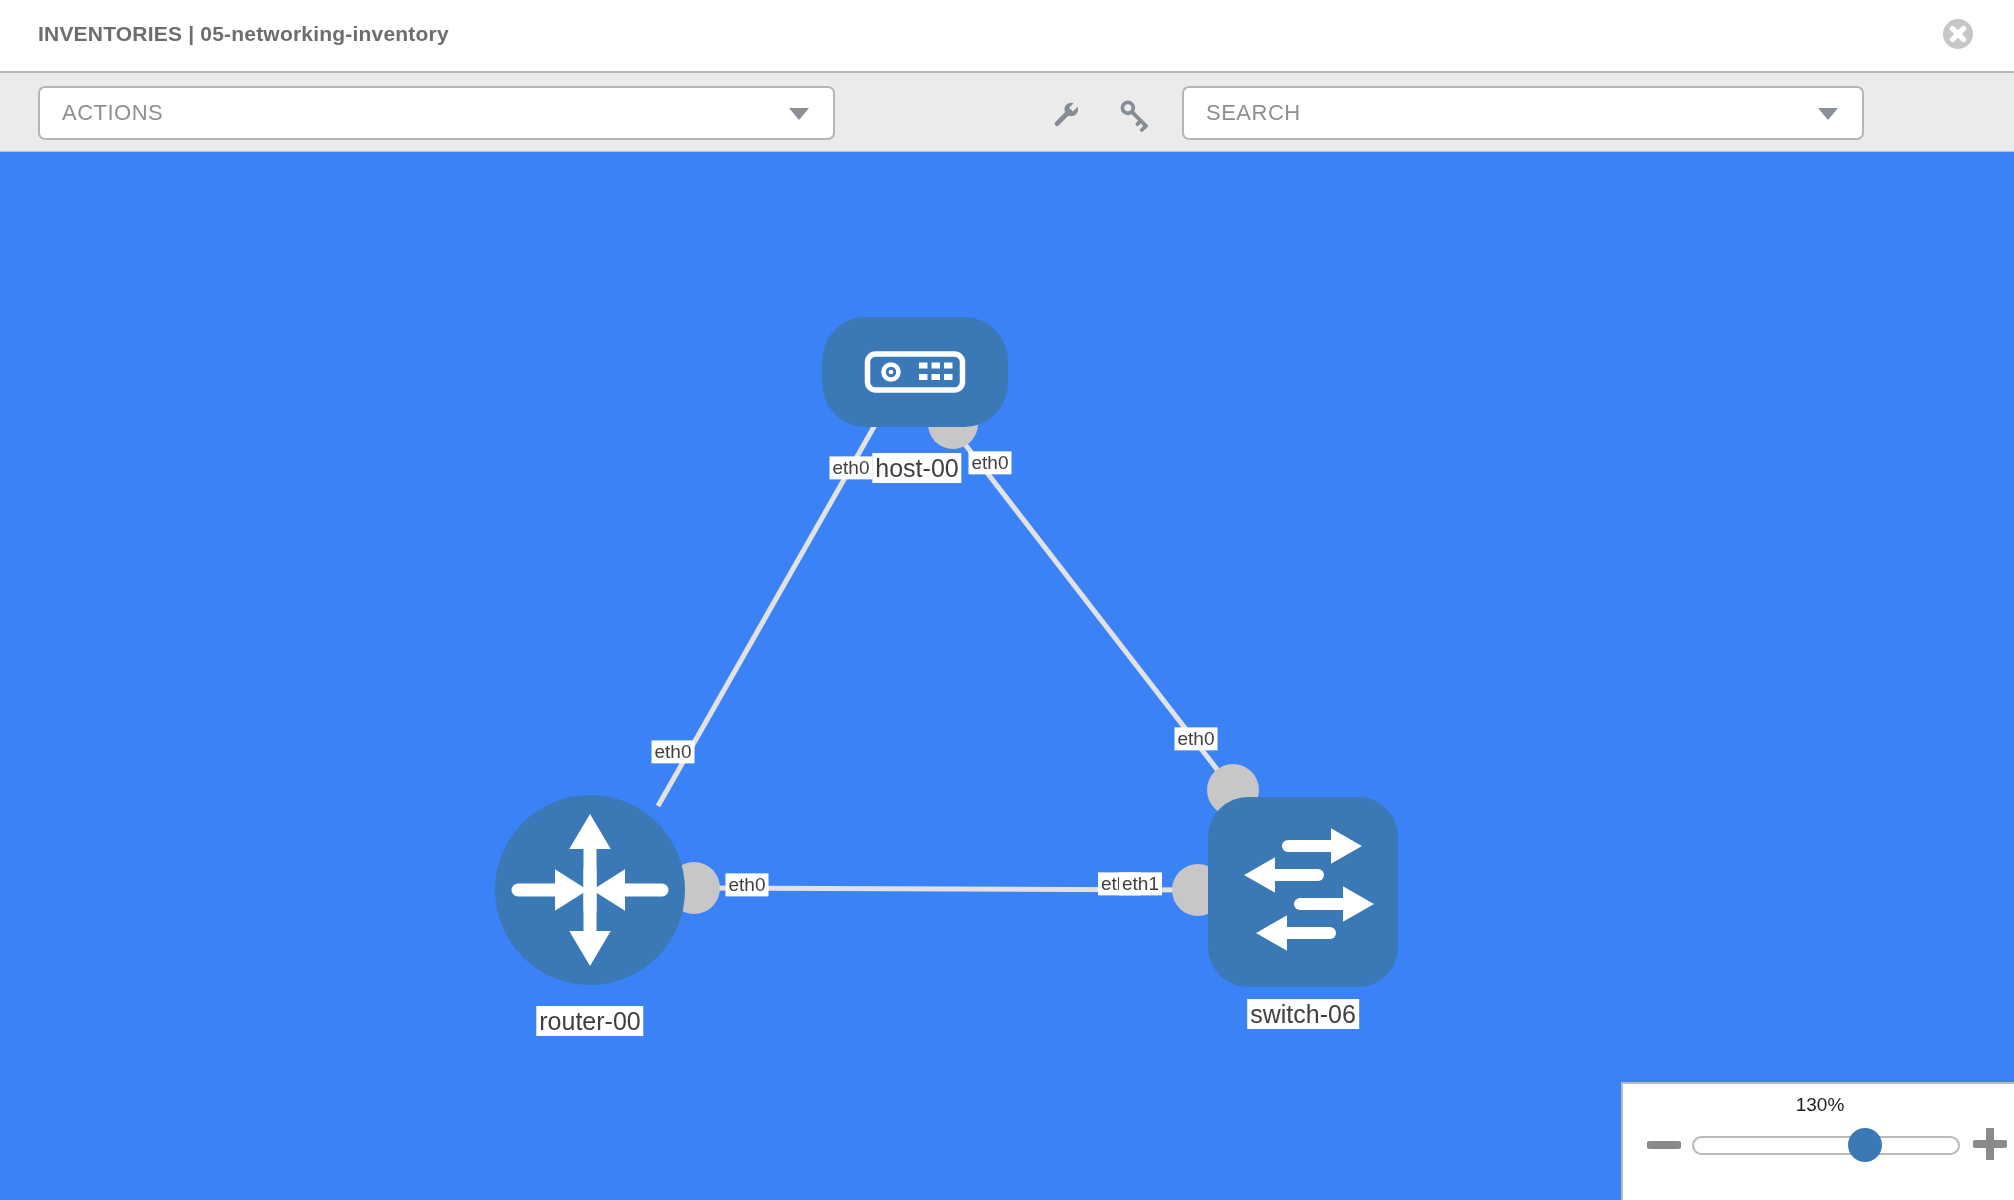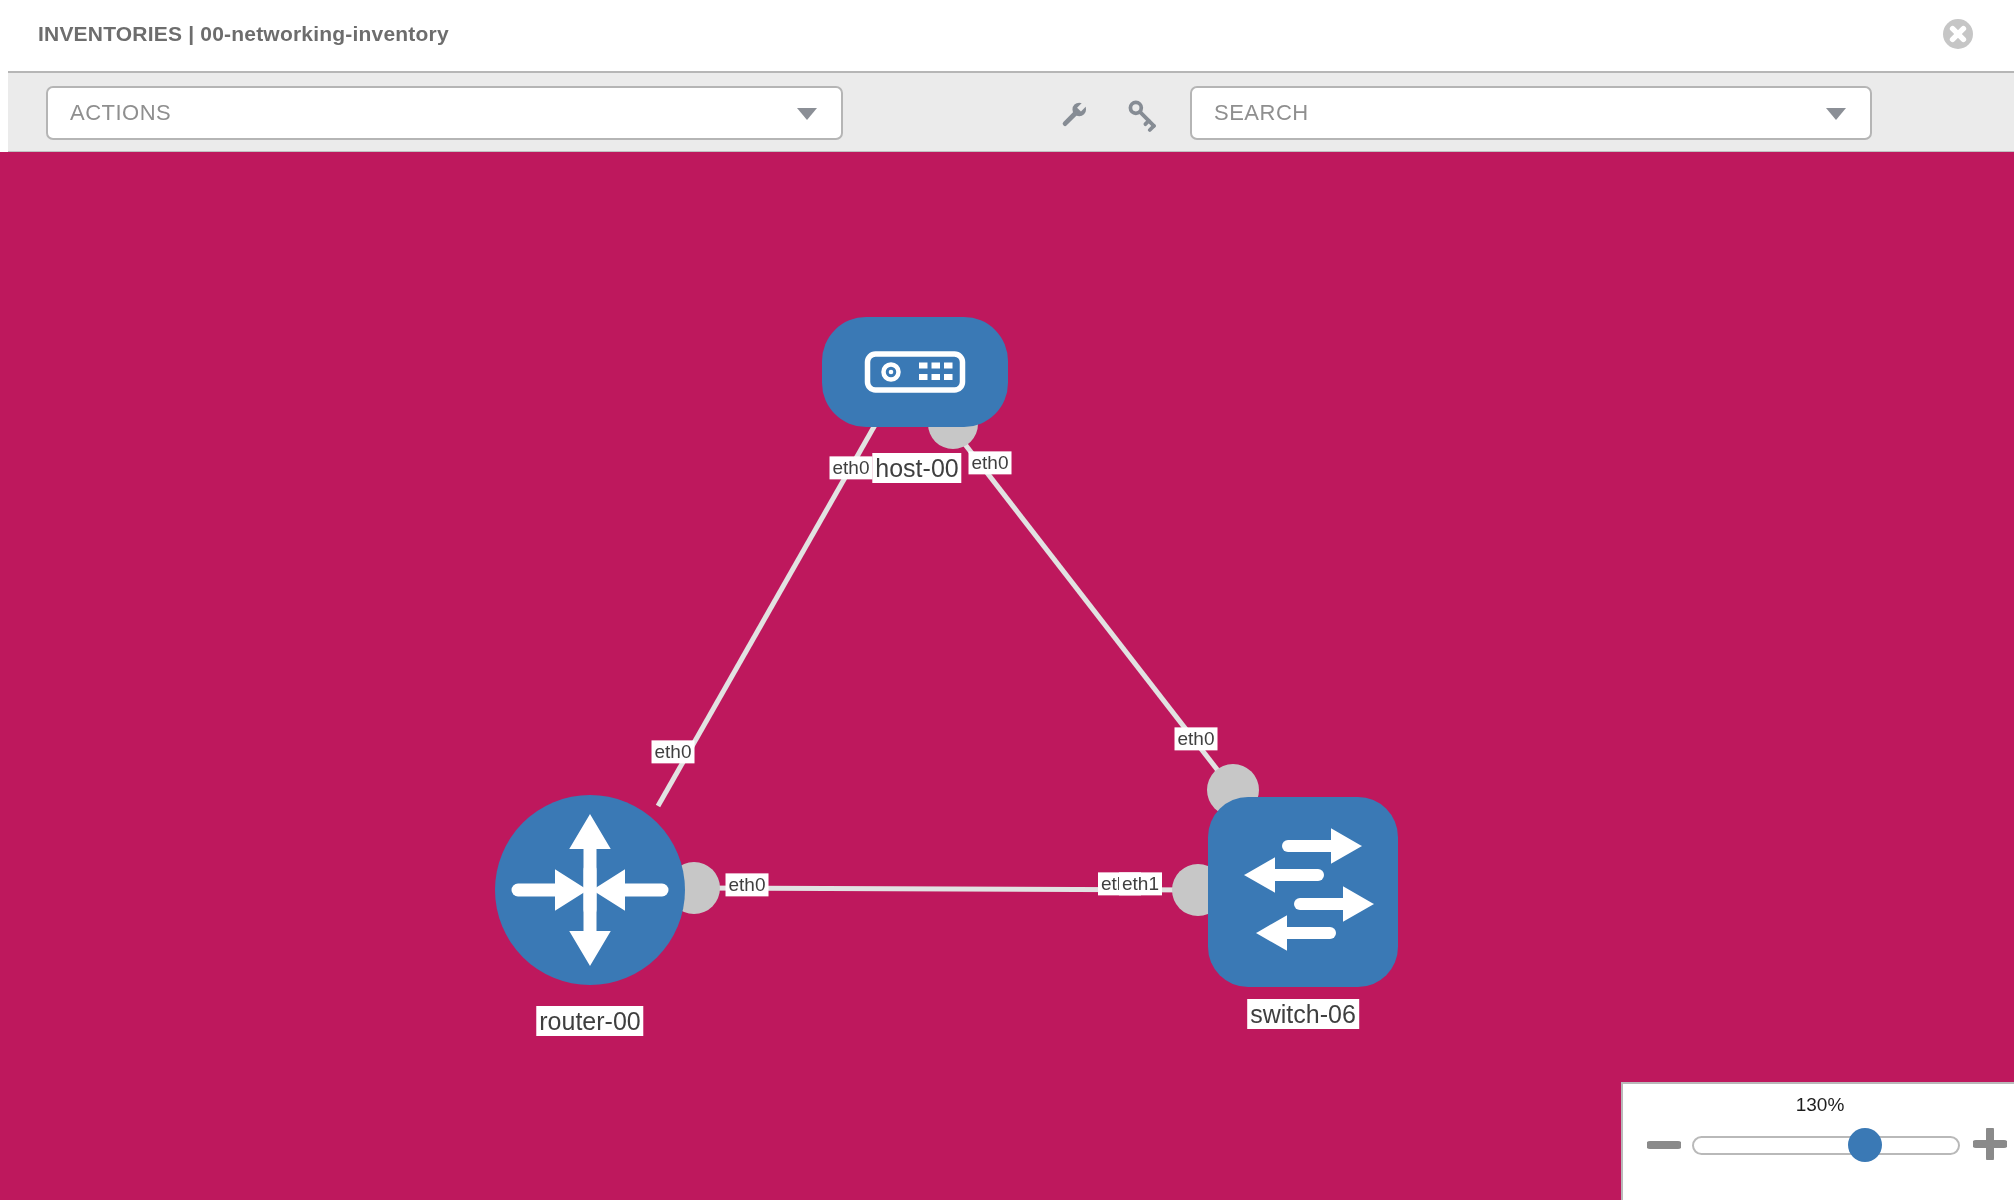--- a/index.html
+++ b/index.html
@@ -39,21 +39,21 @@
     height: 30px;
     border: none;
     background: transparent;
     cursor: pointer;
     padding: 0;
   }
 
   
   .toolbar {
     position: absolute;
-    top: 71px; left: 8px; right: 0;
+    top: 71px; left: 0; right: 0;
     height: 82px;
     background: #ebebeb;
     border-top: 2px solid #b6b6b6;
     border-bottom: 2px solid #c1c1c1;
   }
   .dropdown {
     position: absolute;
     top: 13px;
     height: 54px;
     background: #ffffff;
@@ -89,21 +89,21 @@
     height: 34px;
     cursor: pointer;
   }
   .tool-icon-wrench { left: 1048px; }
   .tool-icon-key    { left: 1118px; }
 
   
   .canvas {
     position: absolute;
     top: 152px; left: 0; right: 0; bottom: 0;
-    background: #be185d;
+    background: #3b82f6;
     overflow: hidden;
     padding-left: 20px;
   }
   .topo-svg { position: absolute; left: 0; top: 0; z-index: 1; }
 
   .chip {
     position: absolute;
     z-index: 3;
     background: #ffffff;
     color: #3f3f3f;
@@ -157,21 +157,21 @@
     background: #3a79b5;
     cursor: pointer;
   }
 </style>
 </head>
 <body>
 
 <div class="screen">
 
   <div class="header">
-    <div class="page-title">INVENTORIES | 00-networking-inventory</div>
+    <div class="page-title">INVENTORIES | 05-networking-inventory</div>
     <button class="close-btn">
       <svg width="30" height="30" viewBox="0 0 30 30">
         <circle cx="15" cy="15" r="15" fill="#c6c6c6"></circle>
         <path d="M9.6 9.6 L20.4 20.4 M20.4 9.6 L9.6 20.4" stroke="#ffffff" stroke-width="5.5" stroke-linecap="round"></path>
       </svg>
     </button>
   </div>
 
   <div class="toolbar">
     <div class="dropdown dd-actions">

